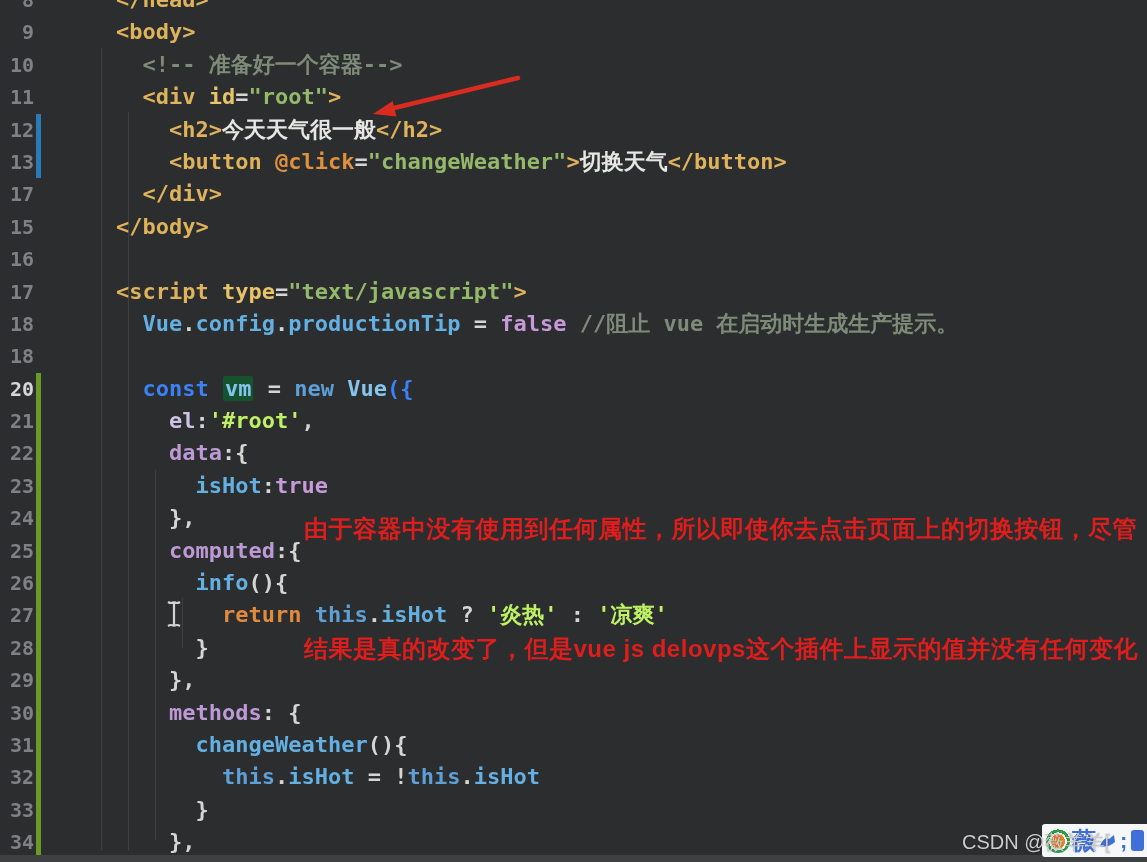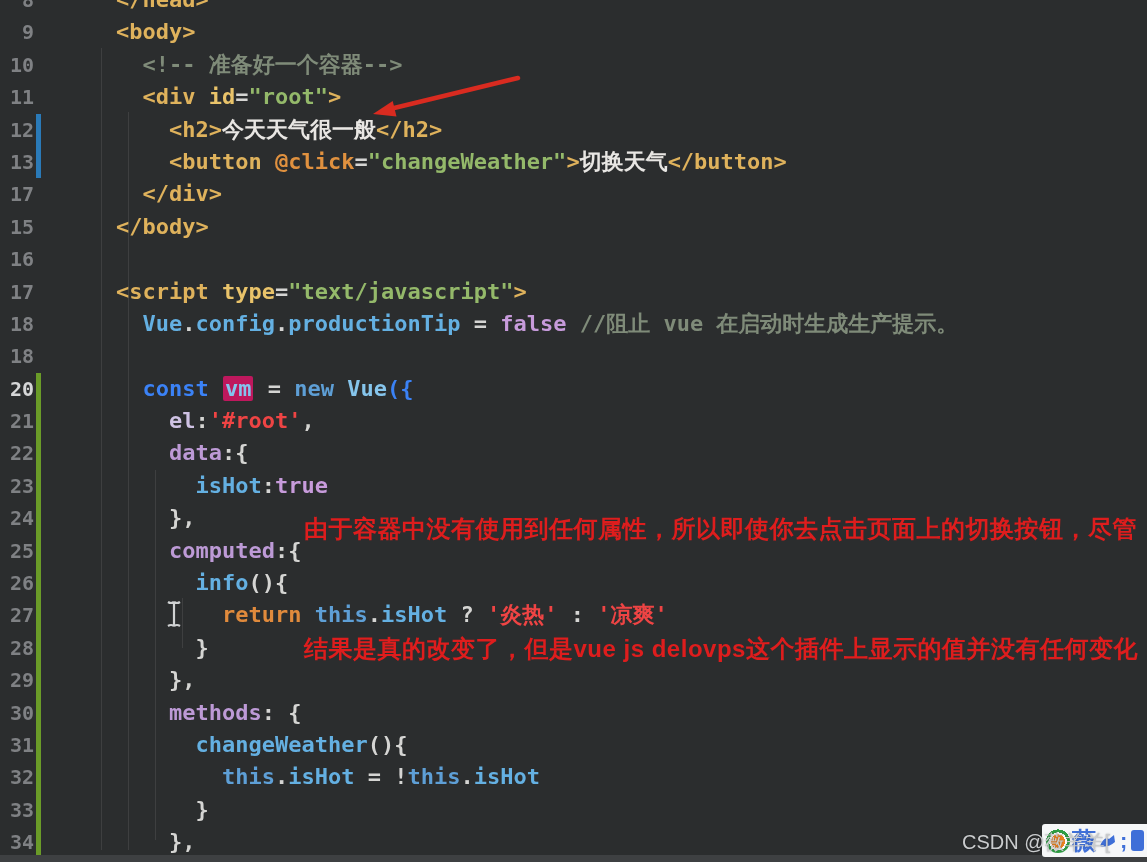--- a/index.html
+++ b/index.html
@@ -17,33 +17,33 @@
   .num.active{color:#d6d7d8;}
   .gbar{position:absolute;left:36px;top:0;width:5px;height:100%;}
   .gbar.blue{background:#2a7ab8;}
   .gbar.green{background:#6a9b28;}
   .code{display:block;margin-left:116px;}
   
   .tk-tag{color:#dfb25c}
   .tk-attr{color:#e9c36a}
   .tk-attrO{color:#e0913f}
   .tk-str{color:#94b96a}
-  .tk-str2{color:#ef4444}
+  .tk-str2{color:#bef264}
   .tk-cmt{color:#7f8b79}
   .tk-kwg{color:#3b82f6}
   .tk-kwo{color:#e08a3c}
   .tk-kwb{color:#5e9fd6}
   .tk-prop{color:#64b0e2}
   .tk-prop2{color:#86c5ec}
   .tk-objk{color:#bd9ad6}
   .tk-elk{color:#cfc2e4}
   .tk-bool{color:#c79bdb}
   .tk-pun,.tk-pln{color:#d5d5d3}
   .tk-txt{color:#e8e6e3}
-  .tk-vm{color:#84c4ee;background:#be185d;border-radius:2px;padding:0 2px;margin:0 1px;}
+  .tk-vm{color:#84c4ee;background:#14532d;border-radius:2px;padding:0 2px;margin:0 1px;}
   
   .iguide{position:absolute;width:1px;background:rgba(255,255,255,.09);}
   
   .annotation{position:absolute;left:304px;top:429px;
     font-family:"Liberation Sans","DejaVu Sans",sans-serif;
     font-size:24px;line-height:40px;font-weight:600;letter-spacing:.5px;white-space:pre;}
   .arrow-svg{position:absolute;left:0;top:0;pointer-events:none;}
   .cursor-svg{position:absolute;left:166px;top:598px;pointer-events:none;}
   
   .hscroll{position:absolute;left:0;bottom:0;width:1147px;height:7px;background:#3e4042;}

